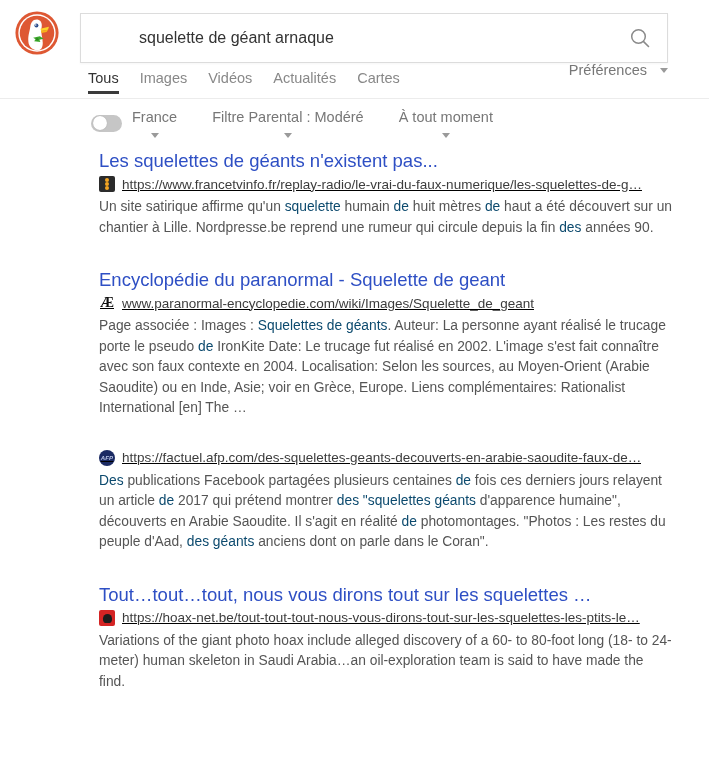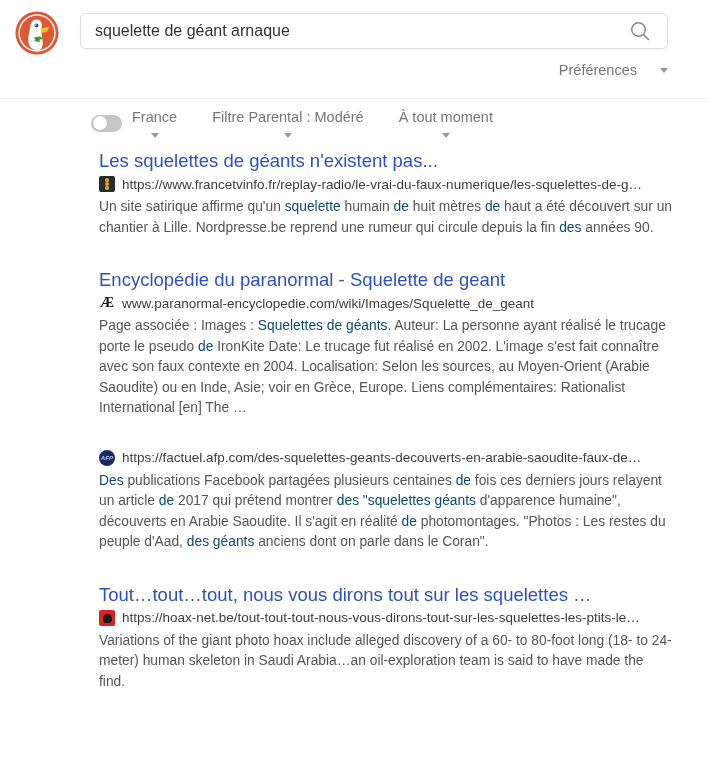--- a/index.html
+++ b/index.html
@@ -19,26 +19,26 @@
     background: #fff;
     border-bottom: 1px solid #ececec;
   }
   .logo {
     position: absolute; left: 14px; top: 10px;
     width: 46px; height: 46px;
     display: block;
   }
   .searchbar {
     position: absolute; left: 80px; top: 13px;
-    width: 588px; height: 36px;
+    width: 588px; height: 50px;
     background: #fff;
     border: 1px solid #dcdcdc;
-    border-radius: 6px;
+    border-radius: 0;
     box-shadow: 0 1px 2px rgba(0,0,0,0.04);
-    display: flex; align-items: center;
+    display: flex; align-items: center; padding-left: 44px;
   }
   .search-input {
     flex: 1 1 auto;
     border: 0; outline: 0; background: transparent;
     font-family: "Liberation Sans", sans-serif;
     font-size: 16px; color: #333;
     padding: 0 10px 0 14px; height: 42px;
     line-height: 42px;
   }
   .search-btn {
@@ -62,21 +62,21 @@
     line-height: 16px;
   }
   .tab.active { color: #333; }
   .tab.active:after {
     content: ""; position: absolute; left: 0; right: 0; bottom: 0;
     height: 3px; background: #3b3b3b;
   }
   .prefs {
     position: absolute; right: 41px; top: 0;
     font-size: 14.5px; color: #777; cursor: pointer;
-    display: flex; align-items: center; gap: 23px; line-height: 16px;
+    display: flex; align-items: center; gap: 13px; line-height: 16px;
   }
   .caret {
     width: 0; height: 0;
     border-left: 4.5px solid transparent;
     border-right: 4.5px solid transparent;
     border-top: 5.5px solid #9a9a9a;
     display: inline-block;
   }
 
   
@@ -115,20 +115,21 @@
     display: block;
     font-size: 18.5px; color: #2e4fc4;
     line-height: 22px;
     text-decoration: none;
     margin: 0 0 4px 0;
     cursor: pointer;
   }
   .result-url-row {
     display: flex; align-items: center; gap: 7px;
     margin-bottom: 5px;
+    text-decoration: underline;
   }
   .favicon {
     width: 16px; height: 16px; flex: 0 0 16px;
     display: flex; align-items: center; justify-content: center;
     border-radius: 2px; overflow: hidden;
   }
   .fav-ftv { background: #2b2b2b; position: relative; }
   .fav-ftv i {
     position: absolute; left: 6px; width: 4px; height: 4px;
     border-radius: 50%; background: #f5a623;
@@ -186,20 +187,27 @@
       <input class="search-input" type="text" value="squelette de géant arnaque" style="">
       <button class="search-btn">
         <svg width="24" height="24" viewBox="0 0 24 24">
           <circle cx="10.5" cy="10.5" r="6.8" fill="none" stroke="#8a8a8a" stroke-width="1.5"></circle>
           <line x1="15.6" y1="15.6" x2="20.5" y2="20.5" stroke="#8a8a8a" stroke-width="1.6" stroke-linecap="round"></line>
         </svg>
       </button>
     </div>
 
     <div class="navrow">
+      <div class="tabs">
+        <div class="tab active">Tous</div>
+        <div class="tab">Images</div>
+        <div class="tab">Vidéos</div>
+        <div class="tab">Actualités</div>
+        <div class="tab">Cartes</div>
+      </div>
       <div class="prefs">
         <span>Préférences</span>
         <span class="caret"></span>
       </div>
     </div>
   </div>
 
   <div class="filters">
     <div class="toggle">
       <div class="knob"></div>

